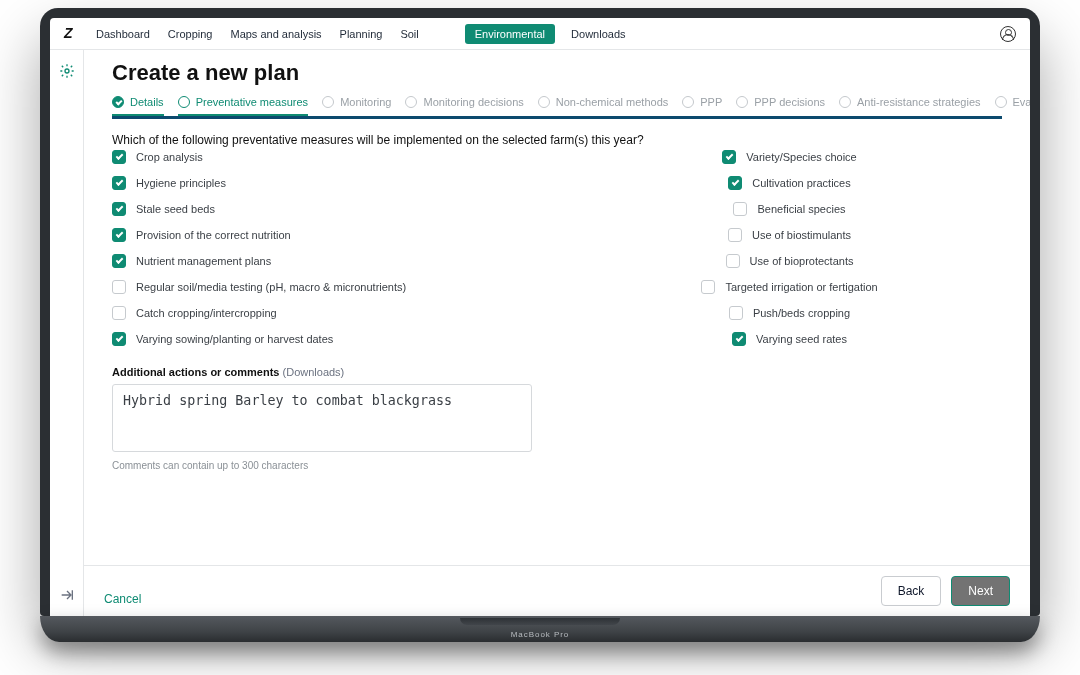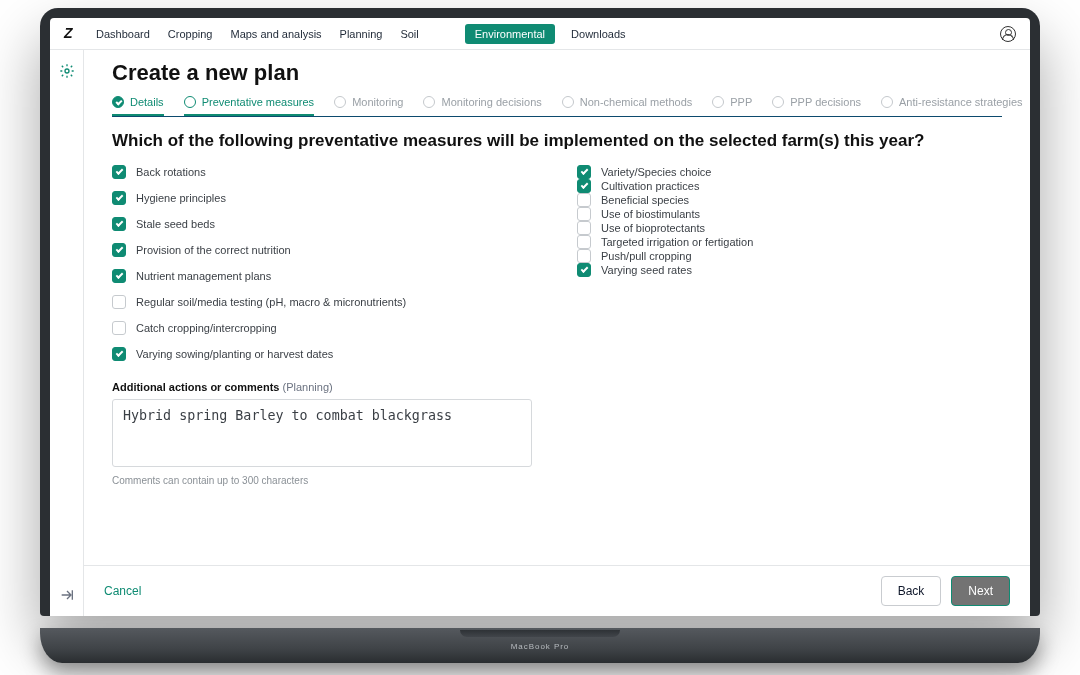--- a/index.html
+++ b/index.html
@@ -19,26 +19,25 @@
   }
   .screen {
     background:#fff;
     height: 598px;
     border-radius: 4px 4px 0 0;
     overflow:hidden;
     display:flex;
     flex-direction:column;
   }
   .base-deck {
-    height: 35px;
+    height: 26px;
     background: linear-gradient(#55595e,#3f4347 60%, #2a2d30);
     border-radius: 0 0 22px 22px / 0 0 30px 30px;
     position:relative;
     box-shadow: 0 10px 20px rgba(0,0,0,.4);
-    margin-top: 12px;
   }
   .base-deck::before{
     content:"";
     position:absolute; left:50%; top:2px; transform:translateX(-50%);
     width:160px; height:7px; border-radius: 0 0 10px 10px;
     background: linear-gradient(#2e3236,#41454a);
   }
   .brand-mark{
     position:absolute; left:50%; top:14px; transform:translateX(-50%);
     font-size:8px; letter-spacing:.12em; color:#b7bbbf;
@@ -87,39 +86,39 @@
     width:26px;height:26px;display:flex;align-items:center;justify-content:center;
     color:#6b7280; margin-bottom:8px; cursor:pointer;
   }
 
   .main{ flex:1; display:flex; flex-direction:column; min-width:0;}
   .content{ flex:1; overflow:auto; padding: 10px 28px 0 28px; }
 
   h1.page-title{ font-size:22px; font-weight:600; color:#111; margin: 0 0 10px; }
 
   
-  .steps{ display:flex; gap:20px; border-bottom:1px solid #0c4a6e; margin-bottom:14px; flex-wrap:nowrap;}
+  .steps{ display:flex; gap:14px; border-bottom:3px solid #0c4a6e; margin-bottom:14px; flex-wrap:nowrap;}
   .step{
     display:flex; align-items:center; gap:6px; font-size:11px; color:#9aa0a6;
     padding-bottom:6px; border-bottom:2px solid transparent; cursor:pointer; white-space:nowrap;
   }
   .step .dot{
     width:12px;height:12px;border-radius:50%;
     border:1.5px solid #c4c8cc; display:inline-block; position:relative; flex:none;
   }
   .step.done .dot{ background:#0f8b73; border-color:#0f8b73;}
   .step.done .dot::after{
     content:""; position:absolute; left:3px; top:3px; width:4px;height:2px;
     border-left:2px solid #fff; border-bottom:2px solid #fff; transform:rotate(-45deg);
   }
   .step.done{ color:#0f8b73; border-bottom-color:#0f8b73; }
   .step.active .dot{ border-color:#0f8b73; }
   .step.active{ color:#0f8b73; border-bottom-color:#0f8b73; }
 
-  .question{ font-size:17px; font-weight:700; color:#111; margin-bottom:14px; }
+  .question{ font-size:12px; font-weight:400; color:#111; margin-bottom:3px; }
 
   .grid{
     display:grid; grid-template-columns: 1fr 1fr; column-gap:40px; row-gap:12px;
     font-size:11px; color:#3a3f45;
   }
   .chk{ display:flex; align-items:center; gap:10px; cursor:pointer;}
   .box{
     width:14px;height:14px;border:1.5px solid #c6cace;border-radius:3px; flex:none;
     display:flex;align-items:center;justify-content:center;
   }
@@ -134,21 +133,21 @@
   textarea.comments{
     width:420px; max-width:55%; height:68px; resize:none;
     border:1px solid #d6d9dc; border-radius:3px; padding:8px 10px;
     font:11px/1.4 inherit; color:#3a3f45;
   }
   .hint{ font-size:10px; color:#8a9096; margin-top:4px;}
 
   
   .footer{
     border-top:1px solid #e4e6e8; padding:10px 20px;
-    display:flex; align-items:center; gap:10px;
+    display:flex; align-items:flex-end; gap:10px;
   }
   .cancel{ color:#0f8b73; font-size:12px; cursor:pointer; background:none;border:none;}
   .footer .spacer{flex:1;}
   .btn{
     font-size:12px; padding:7px 16px; border-radius:4px; cursor:pointer;
     border:1px solid #c9ccd0; background:#fff; color:#0f172a;
   }
   .btn.primary{ background:#737373; border-color:#0f8b73; color:#fff;}
 </style>
 </head>
@@ -231,21 +230,21 @@
                   <span>Evaluation</span>
                 </div>
               </div>
 
             <div class="question">Which of the following preventative measures will be implemented on the selected farm(s) this year?</div>
 
             <div class="grid">
               <div id="col-left" style="display: flex; flex-direction: column; gap: 12px;">
                   <label class="chk checked">
                     <span class="box"></span>
-                    <span>Back rotations</span>
+                    <span>Crop analysis</span>
                   </label>
                   <label class="chk checked">
                     <span class="box"></span>
                     <span>Hygiene principles</span>
                   </label>
                   <label class="chk checked">
                     <span class="box"></span>
                     <span>Stale seed beds</span>
                   </label>
                   <label class="chk checked">
@@ -262,21 +261,21 @@
                   </label>
                   <label class="chk">
                     <span class="box"></span>
                     <span>Catch cropping/intercropping</span>
                   </label>
                   <label class="chk checked">
                     <span class="box"></span>
                     <span>Varying sowing/planting or harvest dates</span>
                   </label>
                 </div>
-              <div id="col-right" style="display: flex; flex-direction: column; ">
+              <div id="col-right" style="display: flex; flex-direction: column; gap: 12px; align-items: center;">
                   <label class="chk checked">
                     <span class="box"></span>
                     <span>Variety/Species choice</span>
                   </label>
                   <label class="chk checked">
                     <span class="box"></span>
                     <span>Cultivation practices</span>
                   </label>
                   <label class="chk">
                     <span class="box"></span>
@@ -289,32 +288,32 @@
                   <label class="chk">
                     <span class="box"></span>
                     <span>Use of bioprotectants</span>
                   </label>
                   <label class="chk">
                     <span class="box"></span>
                     <span>Targeted irrigation or fertigation</span>
                   </label>
                   <label class="chk">
                     <span class="box"></span>
-                    <span>Push/pull cropping</span>
+                    <span>Push/beds cropping</span>
                   </label>
                   <label class="chk checked">
                     <span class="box"></span>
                     <span>Varying seed rates</span>
                   </label>
                 </div>
             </div>
 
             <div class="field-label">
               <span>Additional actions or comments</span>
-              <span class="opt">(Planning)</span>
+              <span class="opt">(Downloads)</span>
             </div>
             <textarea class="comments" style="">Hybrid spring Barley to combat blackgrass</textarea>
             <div class="hint">Comments can contain up to 300 characters</div>
           </div>
 
           <div class="footer">
             <button class="cancel">Cancel</button>
             <div class="spacer"></div>
             <button class="btn">Back</button>
             <button class="btn primary">Next</button>

